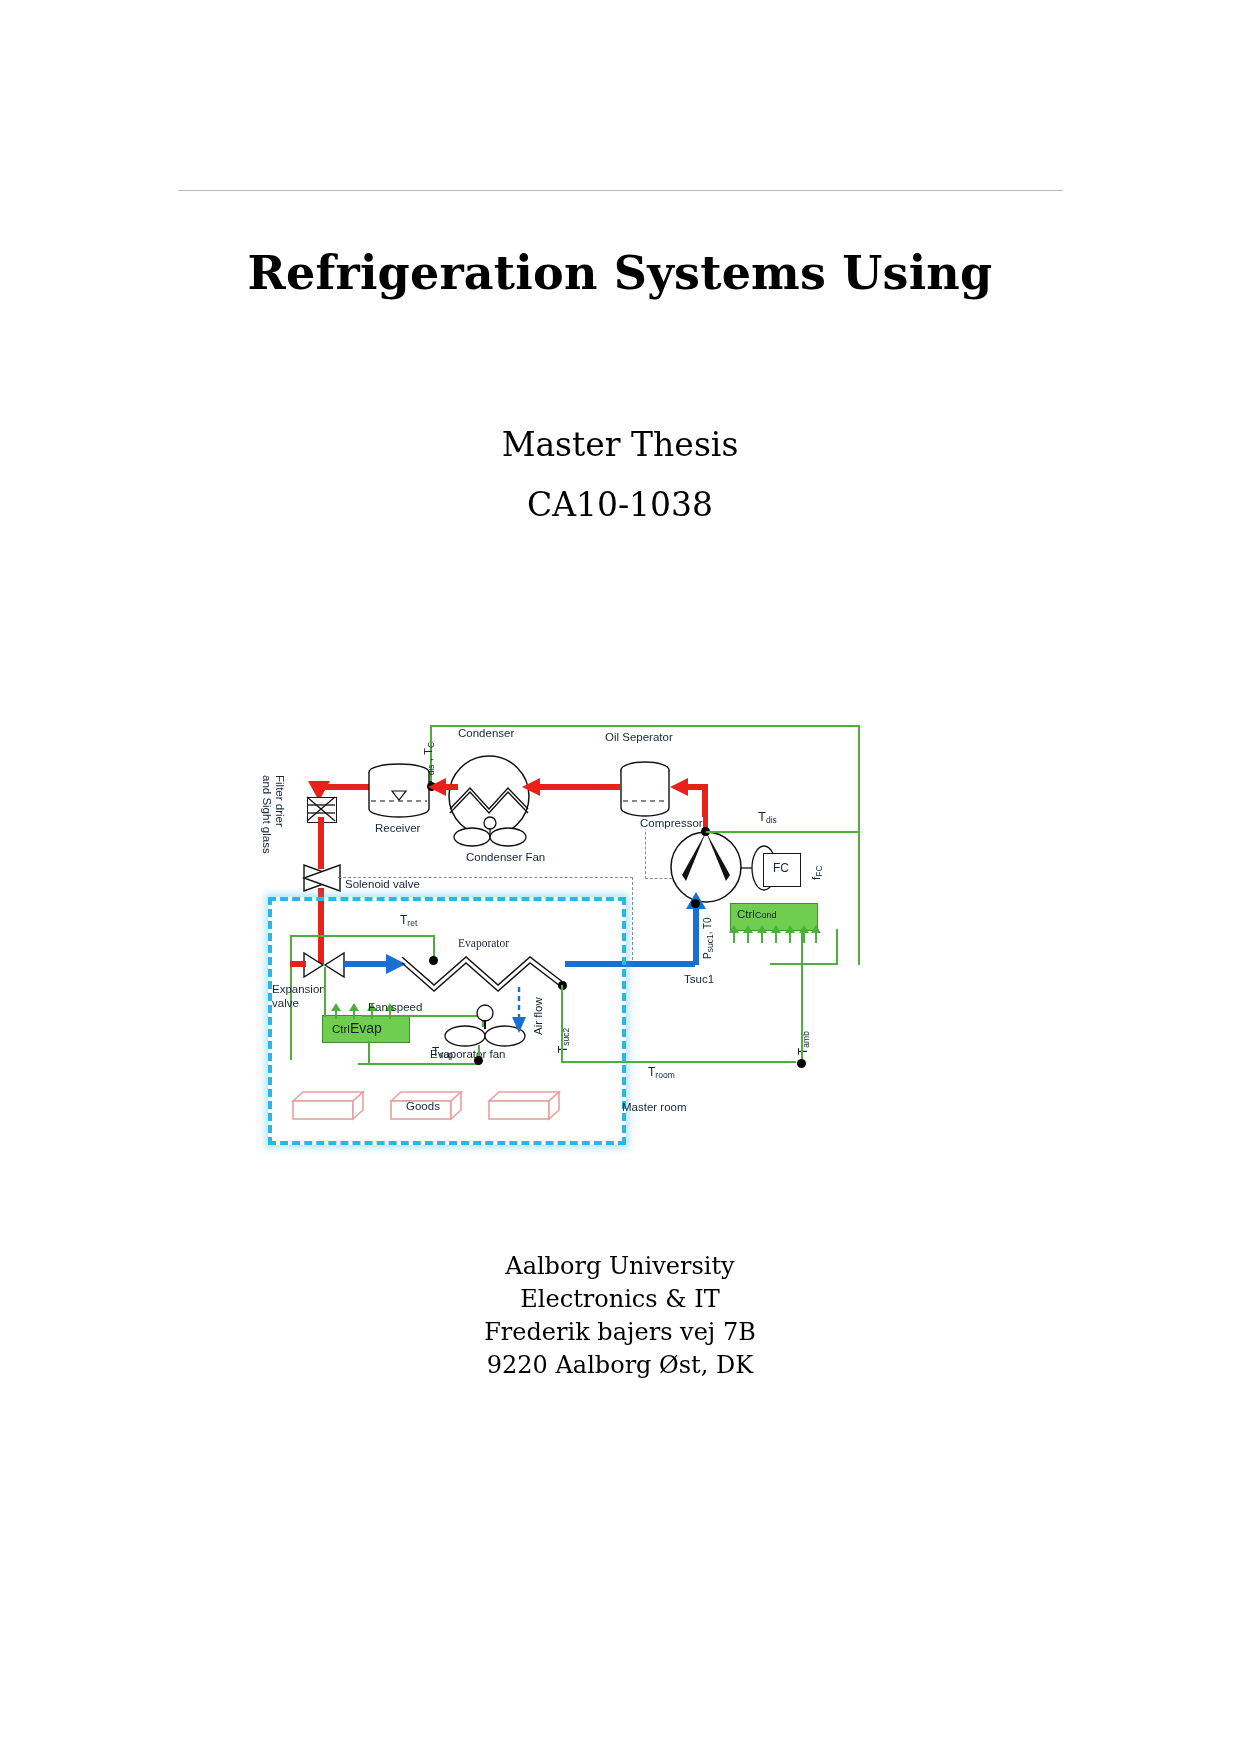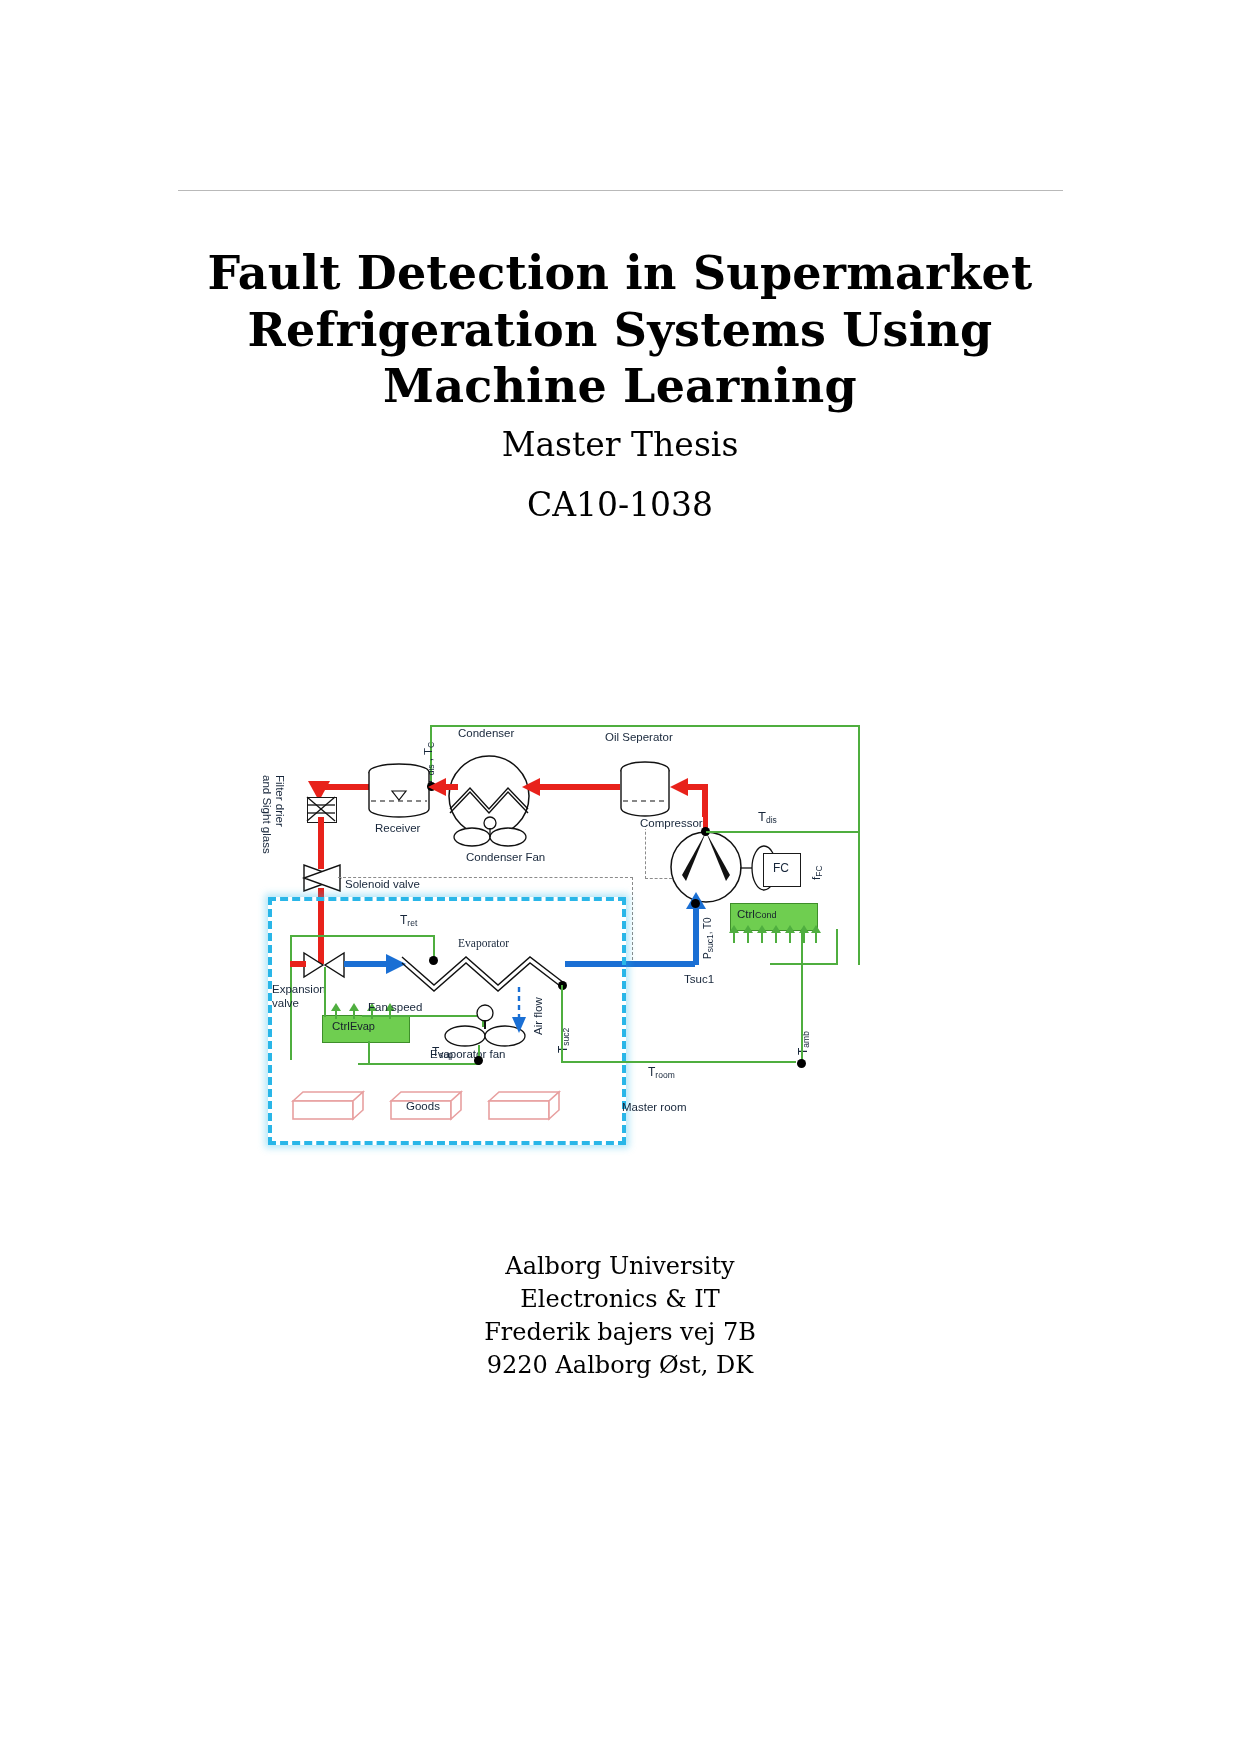--- a/index.html
+++ b/index.html
@@ -33,23 +33,21 @@
   svg{position:absolute;overflow:visible;}
 </style>
 </head>
 <body>
 
 <div class="page">
 
   <div class="rule"></div>
 
   <div class="title">
-    <div>Fault Detection in Supermarket</div>
     <div>Refrigeration Systems Using</div>
-    <div>Machine Learning</div>
   </div>
 
   <div class="subtitle">Master Thesis</div>
   <div class="projcode">CA10-1038</div>
 
   <div class="fig">
 
     <div class="grn" style="left:180px;top:20px;width:430px;height:2px;"></div>
     <div class="grn" style="left:608px;top:20px;width:2px;height:240px;"></div>
     <div class="grn" style="left:180px;top:20px;width:2px;height:63px;"></div>
@@ -241,21 +239,21 @@
     </span>
 
     <span class="lbl rot90" style="left:546px;top:350px;font-size:12px;">
       <span>T</span><span class="sub">amb</span>
     </span>
     <div class="grn" style="left:551px;top:224px;width:2px;height:134px;"></div>
     <div class="dot" style="left:547px;top:354px;"></div>
 
     <div class="box-green" style="left:72px;top:310px;width:86px;height:26px;"></div>
     <span class="lbl" style="left:82px;top:315px;color:#16202c;">
-      <span>Ctrl</span><span style="font-size:11px;">Evap</span>
+      <span>Ctrl</span><span style="font-size:14px;">Evap</span>
     </span>
     <svg style="left:78px;top:296px;width:72px;height:20px;">
       <g fill="none" stroke="#4fae3f" stroke-width="2">
         <path d="M8,18 L8,6"></path>
           <path d="M26,18 L26,6"></path>
           <path d="M44,18 L44,6"></path>
           <path d="M62,18 L62,6"></path>
       </g>
       <g fill="#4fae3f">
         <polygon points="8,2 3,10 13,10"></polygon>

